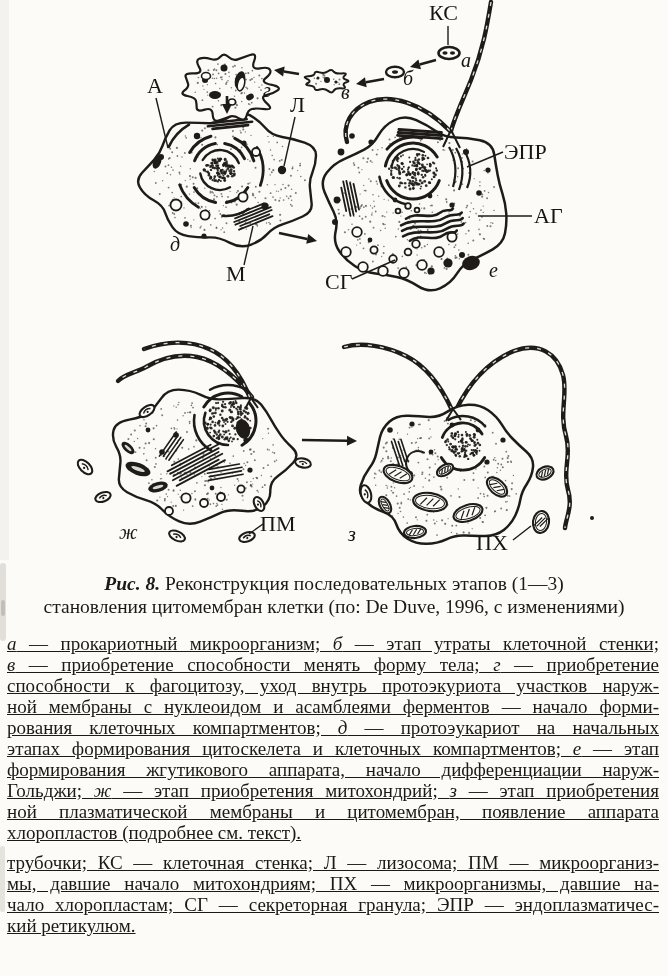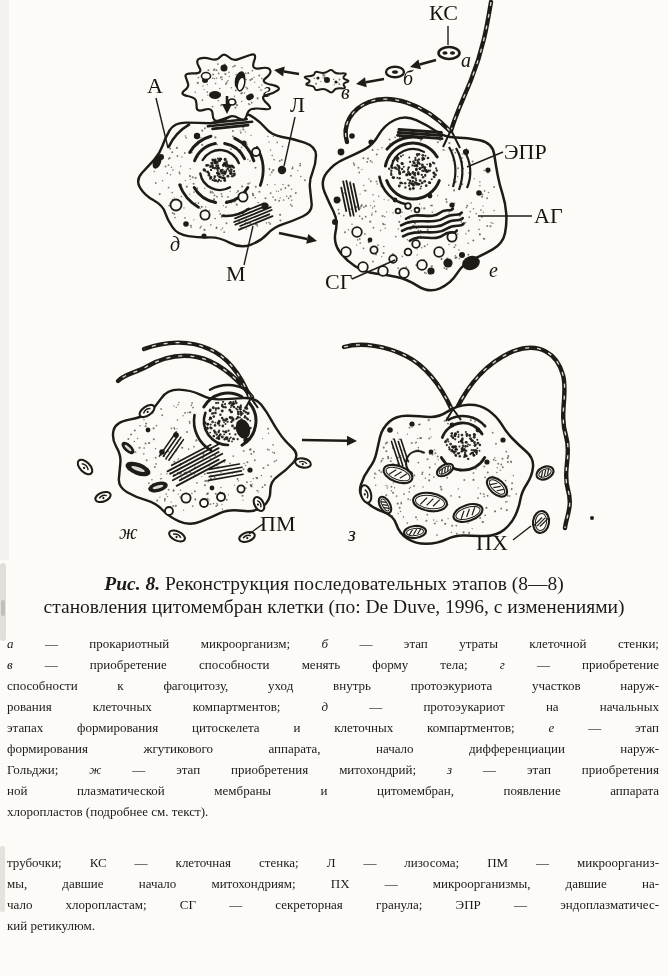--- a/index.html
+++ b/index.html
@@ -9,21 +9,21 @@
   .art1{position:absolute;left:0;top:563px;width:6px;height:78px;background:#c7c4be;opacity:.5;border-radius:3px;}
   .art2{position:absolute;left:1px;top:600px;width:4px;height:16px;background:#a8a49e;opacity:.55;border-radius:2px;}
   .art3{position:absolute;left:0;top:846px;width:5px;height:66px;background:#cfccc6;opacity:.5;border-radius:2px;}
   svg.fig{position:absolute;left:0;top:0;}
   svg.fig text{fill:#17150f;}
   .slab{font-family:"Liberation Serif",serif;font-size:22px;}
   .stg{font-family:"Liberation Serif",serif;font-size:20px;font-style:italic;}
   .caption{position:absolute;left:10px;right:10px;top:572px;}
   .cap-line{text-align:center;font-size:19.5px;line-height:23px;}
   .capbi{font-weight:bold;font-style:italic;}
-  .para{position:absolute;left:7px;right:9px;font-size:13px;}
+  .para{position:absolute;left:7px;right:9px;font-size:19px;text-decoration:underline;}
   #par1{top:633px;}
   #par2{top:852px;}
   .tline{height:21px;line-height:21px;overflow:hidden;text-align:justify;text-align-last:justify;}
   .tline.last{text-align-last:left;}
   .it{font-style:italic;}
 </style>
 </head>
 <body>
 
 <div class="page">
@@ -1880,28 +1880,29 @@
       <text class="slab" x="325" y="289">СГ</text>
       <text class="stg" x="489" y="277">е</text>
       <text class="stg" x="119" y="539">ж</text>
       <text class="slab" x="260" y="531">ПМ</text>
       <text class="stg" x="348" y="541">з</text>
       <text class="slab" x="476" y="550">ПХ</text>
     </g>
   </svg>
 
   <div class="caption">
-    <div class="cap-line"><span class="capbi">Рис. 8.</span><span> Реконструкция последовательных этапов (8—8)</span></div>
+    <div class="cap-line"><span class="capbi">Рис. 8.</span><span> Реконструкция последовательных этапов (1—3)</span></div>
     <div class="cap-line">становления цитомембран клетки (по: De Duve, 1996, с изменениями)</div>
   </div>
 
   <div class="para" id="par1">
       <div class="tline"><span class="it">а</span><span> — прокариотный микроорганизм; </span><span class="it">б</span><span> — этап утраты клеточной стенки;</span></div>
       <div class="tline"><span class="it">в</span><span> — приобретение способности менять форму тела; </span><span class="it">г</span><span> — приобретение</span></div>
       <div class="tline"><span>способности к фагоцитозу, уход внутрь протоэкуриота участков наруж-</span></div>
+      <div class="tline"><span>ной мембраны с нуклеоидом и асамблеями ферментов — начало форми-</span></div>
       <div class="tline"><span>рования клеточных компартментов; </span><span class="it">д</span><span> — протоэукариот на начальных</span></div>
       <div class="tline"><span>этапах формирования цитоскелета и клеточных компартментов; </span><span class="it">е</span><span> — этап</span></div>
       <div class="tline"><span>формирования жгутикового аппарата, начало дифференциации наруж-</span></div>
       <div class="tline"><span>Гольджи; </span><span class="it">ж</span><span> — этап приобретения митохондрий; </span><span class="it">з</span><span> — этап приобретения</span></div>
       <div class="tline"><span>ной плазматической мембраны и цитомембран, появление аппарата</span></div>
       <div class="tline last"><span>хлоропластов (подробнее см. текст).</span></div>
     </div>
   <div class="para" id="par2">
       <div class="tline"><span>трубочки; КС — клеточная стенка; Л — лизосома; ПМ — микроорганиз-</span></div>
       <div class="tline"><span>мы, давшие начало митохондриям; ПХ — микроорганизмы, давшие на-</span></div>

